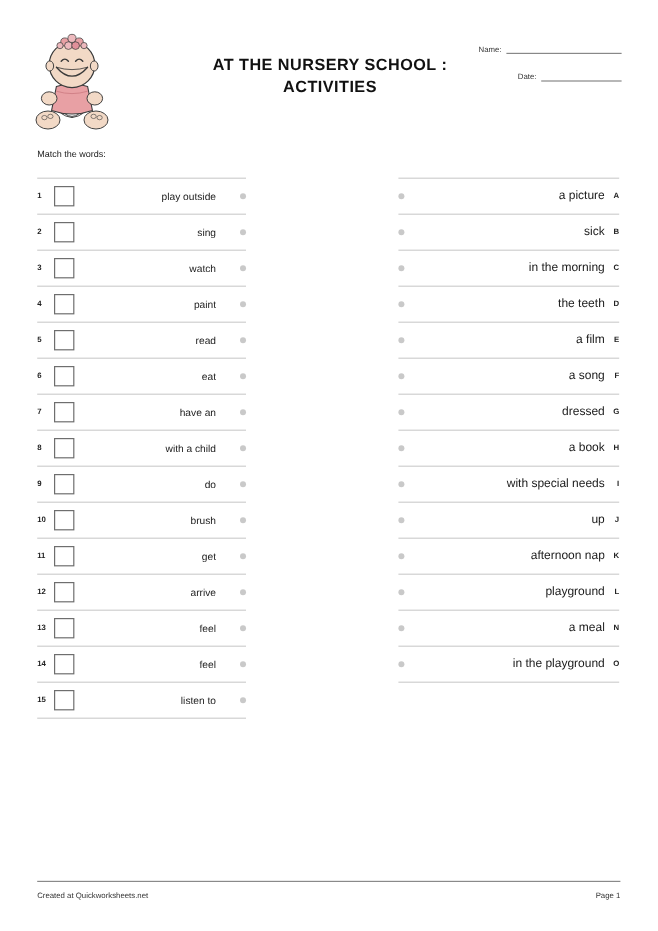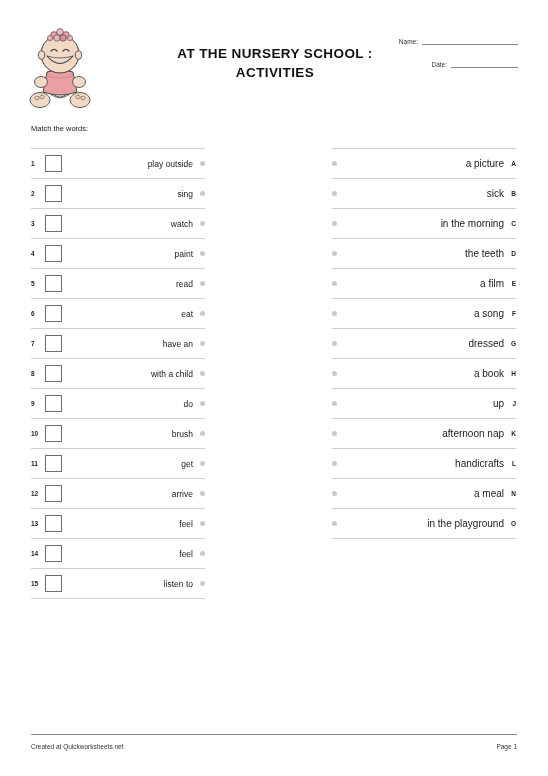--- a/index.html
+++ b/index.html
@@ -123,21 +123,21 @@
     border: 1.4px solid #6e6e6e;
     background: #ffffff;
     flex: 0 0 auto;
     box-sizing: border-box;
   }
   .row-left .word {
     flex: 1 1 auto;
     text-align: right;
     font-size: 8.5px;
     color: #1a1a1a;
-    padding-right: 7px;
+    padding-right: 20px;
     white-space: nowrap;
     overflow: hidden;
   }
   .dot {
     width: 5px;
     height: 5px;
     border-radius: 50%;
     background: #c9c9c9;
     flex: 0 0 auto;
   }
@@ -369,31 +369,36 @@
         <span class="phrase">dressed</span>
         <span class="letter">G</span>
       </div>
       <div class="row row-right">
         <span class="dot"></span>
         <span class="phrase">a book</span>
         <span class="letter">H</span>
       </div>
       <div class="row row-right">
         <span class="dot"></span>
+        <span class="phrase">with special needs</span>
+        <span class="letter">I</span>
+      </div>
+      <div class="row row-right">
+        <span class="dot"></span>
         <span class="phrase">up</span>
         <span class="letter">J</span>
       </div>
       <div class="row row-right">
         <span class="dot"></span>
         <span class="phrase">afternoon nap</span>
         <span class="letter">K</span>
       </div>
       <div class="row row-right">
         <span class="dot"></span>
-        <span class="phrase">handicrafts</span>
+        <span class="phrase">playground</span>
         <span class="letter">L</span>
       </div>
       <div class="row row-right">
         <span class="dot"></span>
         <span class="phrase">a meal</span>
         <span class="letter">N</span>
       </div>
       <div class="row row-right">
         <span class="dot"></span>
         <span class="phrase">in the playground</span>

